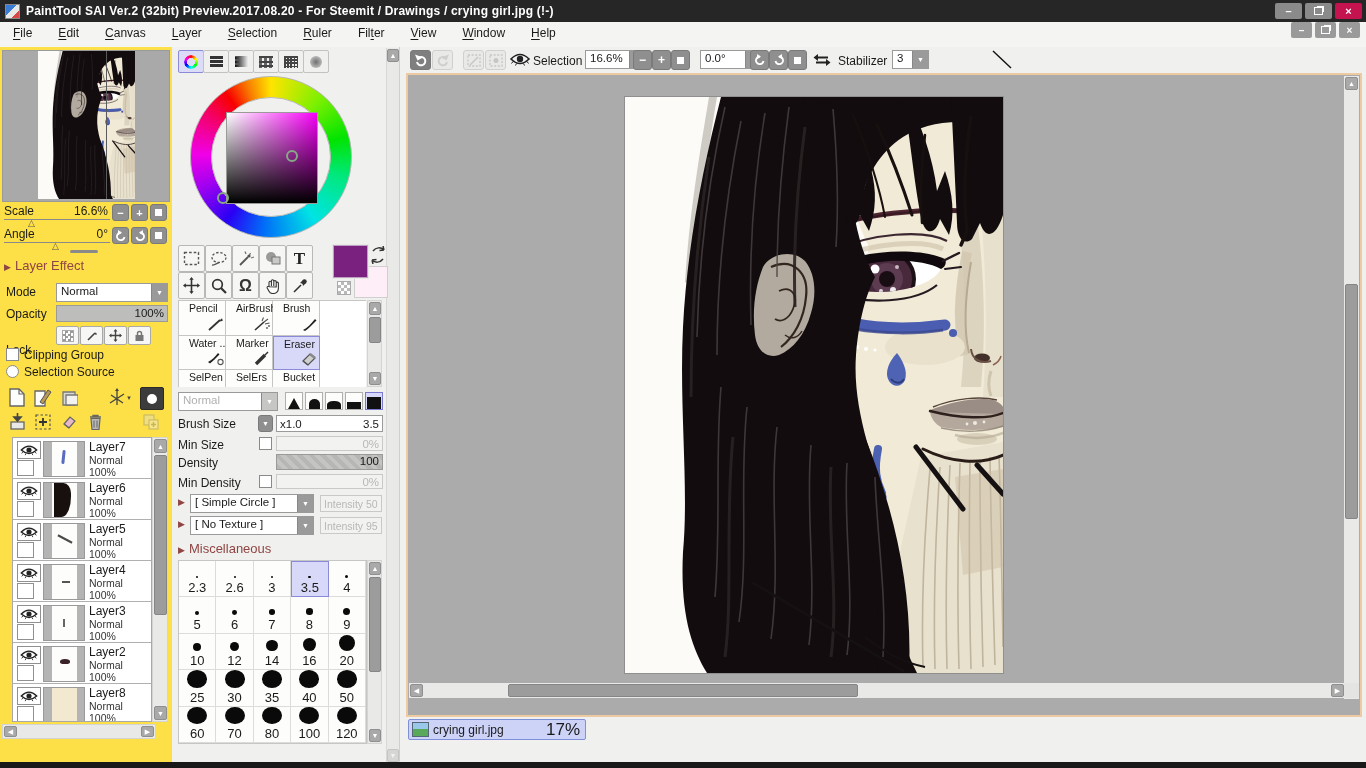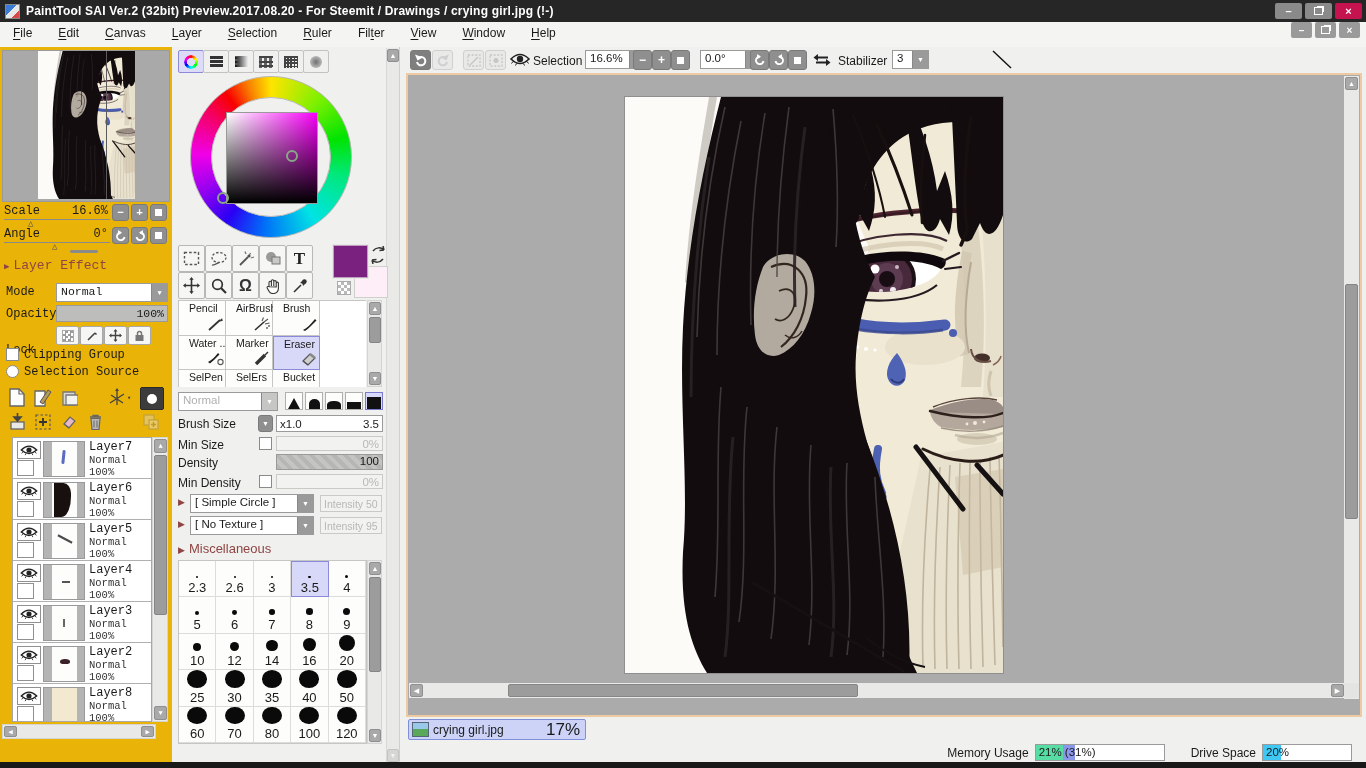--- a/index.html
+++ b/index.html
@@ -36,21 +36,21 @@
   .chk{width:13px;height:13px;background:#fff;border:1px solid #8a8a8a;box-sizing:border-box;}
   .radio{width:13px;height:13px;background:#fff;border:1px solid #8a8a8a;border-radius:50%;box-sizing:border-box;}
   .hdr{color:#8f4543;font-size:13px;}
   .hdr .arr{font-size:9px;margin-right:4px;}
   .scroll-v{background:#e9e9e7;border:1px solid #d4d4d2;box-sizing:border-box;}
   .sbtn{background:#a9a9a9;border:1px solid #8f8f8f;border-radius:2px;color:#fff;font-size:7px;display:flex;align-items:center;justify-content:center;box-sizing:border-box;}
   .sbtn.dis{background:#d6d6d4;border-color:#c4c4c2;color:#f2f2f2;}
   .sthumb{background:#9c9c9c;border:1px solid #858585;border-radius:2px;box-sizing:border-box;}
 
   
-  #leftpanel{position:absolute;left:0;top:47px;width:172px;height:721px;background:#eab308;border-right:5px solid #0f172a;font-family:Liberation Mono, monospace;}
+  #leftpanel{position:absolute;left:0;top:47px;width:172px;height:721px;background:#fde047;border-right:5px solid #0f172a;}
   #navbox{position:absolute;left:2px;top:3px;width:166px;height:150px;background:#a9a9a9;border:1px solid #9a9a9a;overflow:hidden;}
   #navthumb{position:absolute;left:35px;top:0;width:97px;height:148px;}
   #navline{position:absolute;left:103px;top:0;width:1px;height:148px;background:#5a5a5a;}
   .srow{position:absolute;left:4px;width:106px;height:15px;font-size:12px;border-bottom:1px solid #8a8a8a;}
   .srow .lab{position:absolute;left:0;top:0;}
   .srow .val{position:absolute;right:2px;top:0;}
   .smark{position:absolute;font-size:9px;color:#555;}
   .mini-gb{width:17px;height:17px;font-size:11px;}
   .lockbtn{width:21px;height:17px;background:#f6f6f4;border:1px solid #a8a8a8;border-radius:2px;display:flex;align-items:center;justify-content:center;}
   
@@ -989,29 +989,15 @@
   <div id="cv-corner"></div>
 </div>
 
 <div id="tabbar">
   <div id="doctab">
     <span class="ticon"></span>
     <span class="tlab">crying girl.jpg</span>
     <span class="tzoom">17%</span>
   </div>
 </div>
-<div id="statusbar">
-  <span>Memory Usage</span>
-  <span class="statbox">
-    <span class="fill" id="mem-fill1" style="width: 21%; background: rgb(87, 221, 164);"></span>
-        <span class="fill" id="mem-fill2" style="left: 21%; width: 10%; background: rgb(139, 151, 233);"></span>
-    <span class="stxt">21% (31%)</span>
-  </span>
-  <span style="width:14px"></span>
-  <span>Drive Space</span>
-  <span class="statbox" style="width:90px">
-    <span class="fill" id="drive-fill" style="width: 20%; background: rgb(63, 200, 244);"></span>
-    <span class="stxt">20%</span>
-  </span>
+<div id="taskstrip"></div>
+
 </div>
-<div id="taskstrip"></div>
-
-</div>
 
 </body></html>

